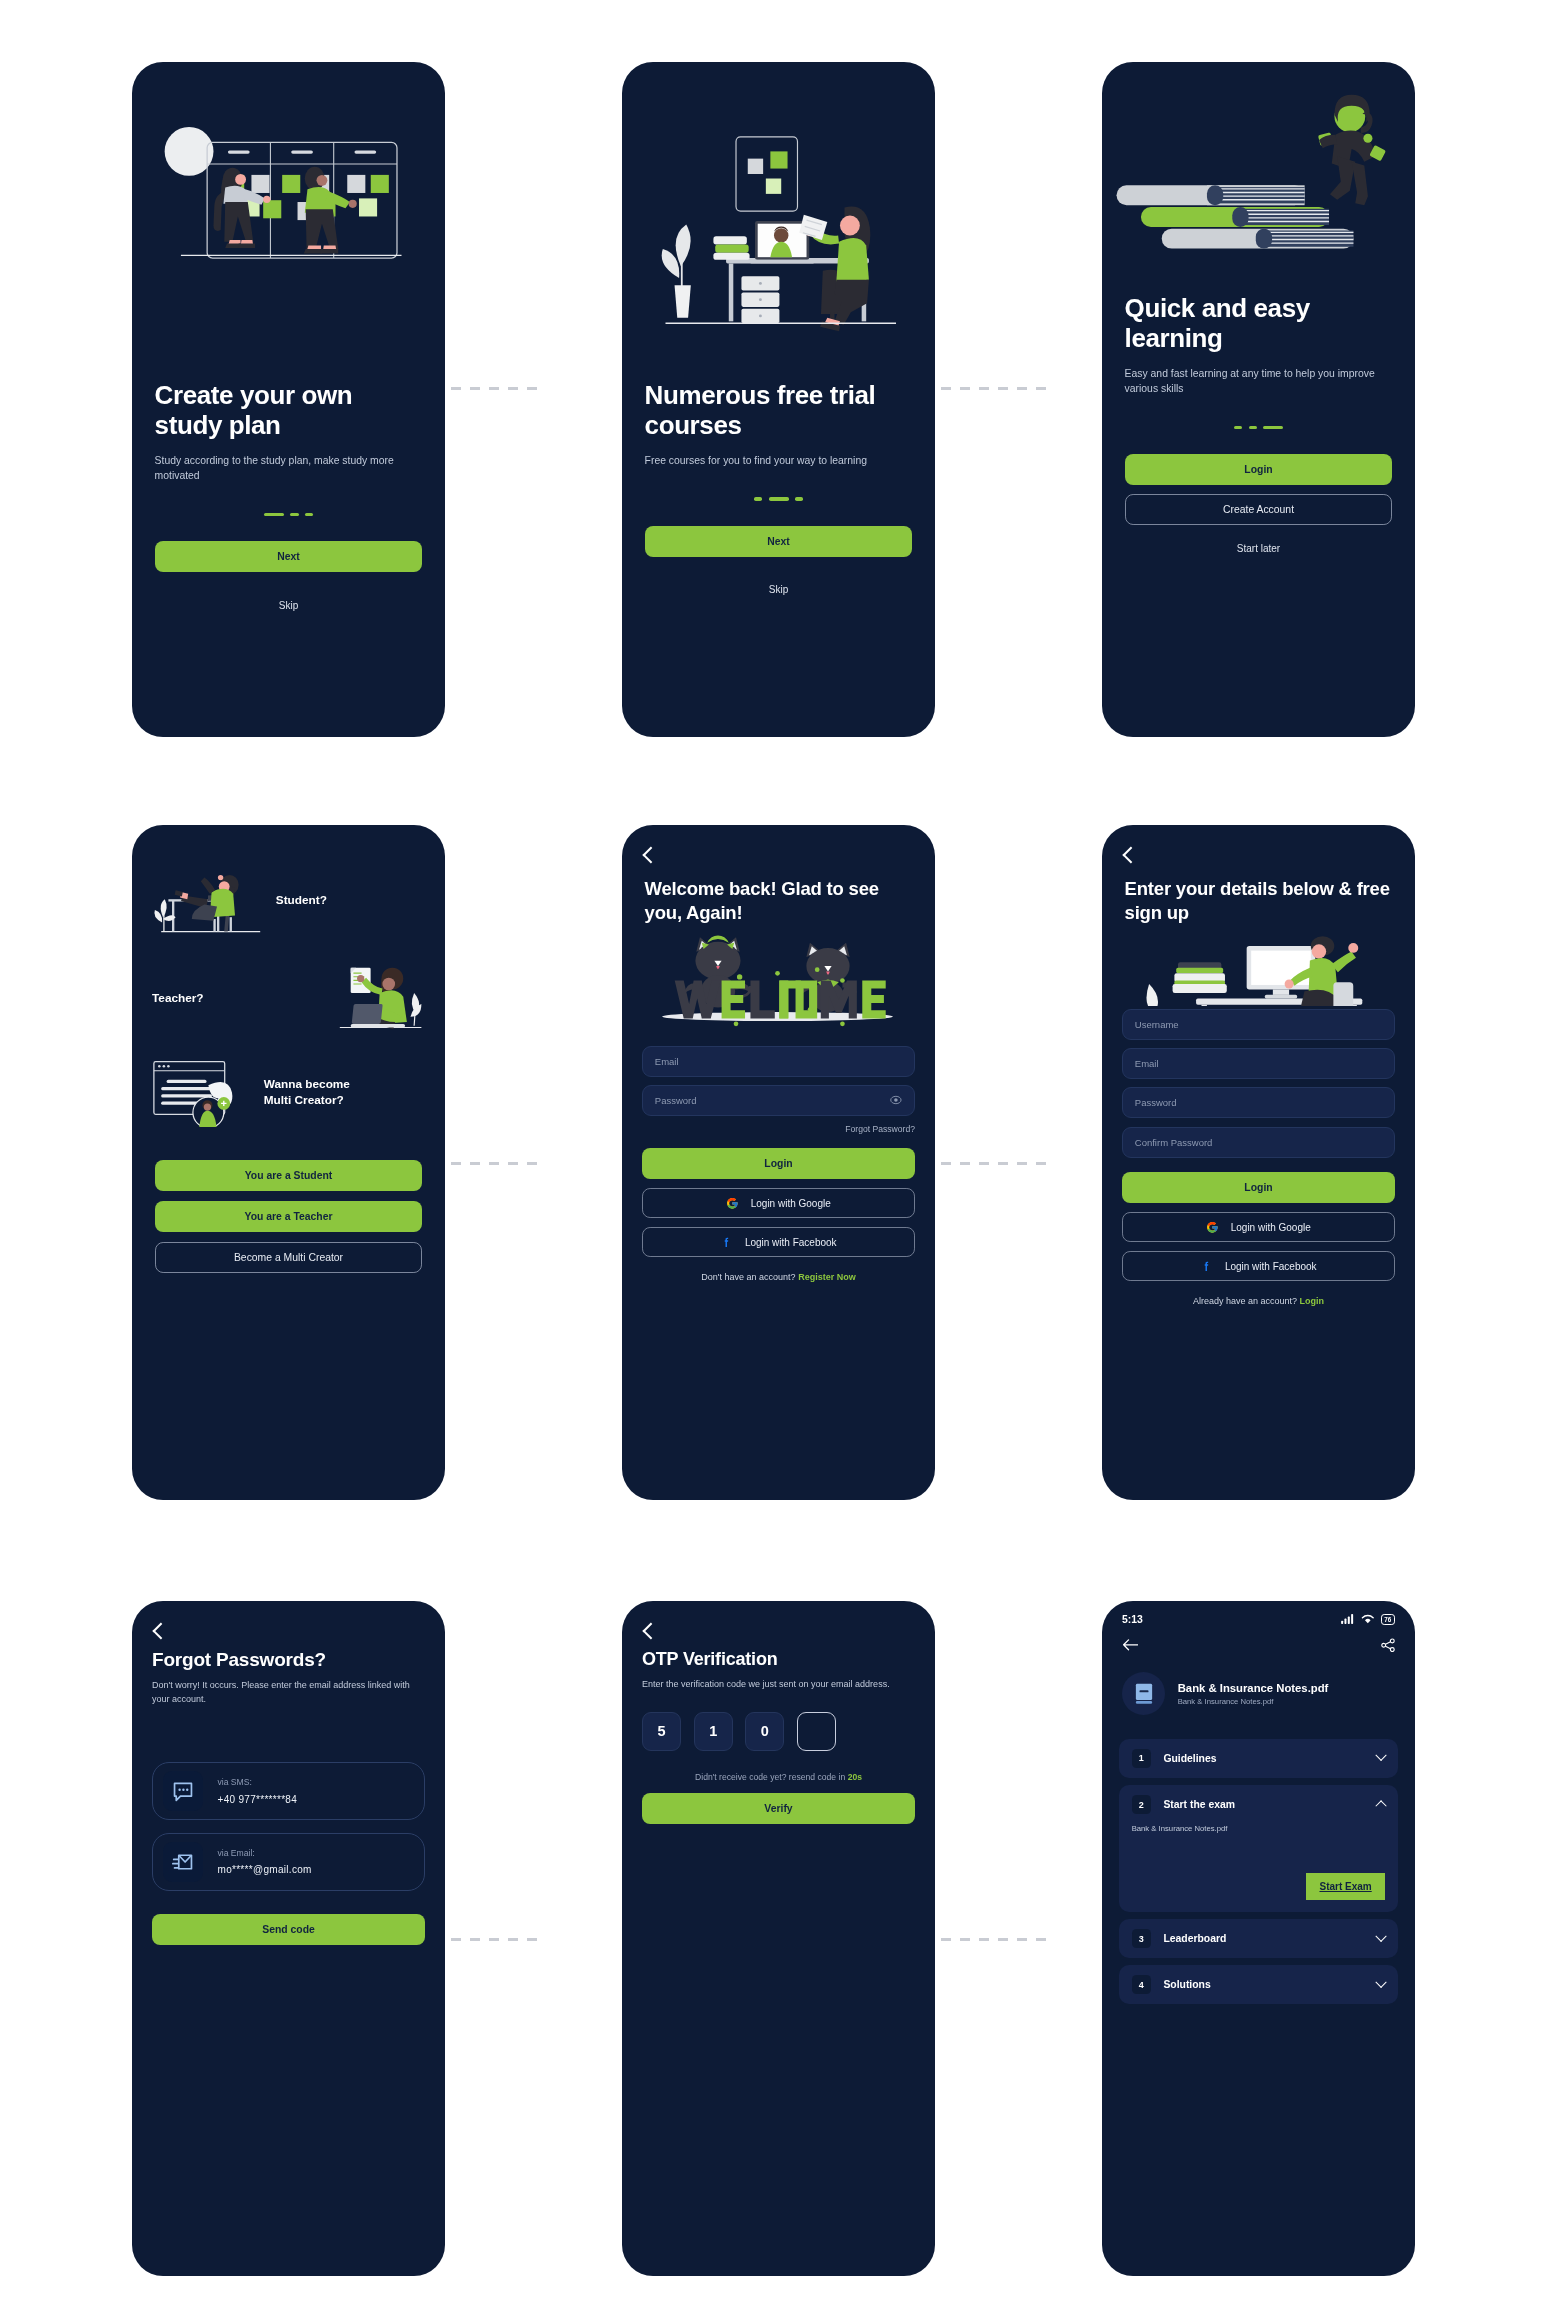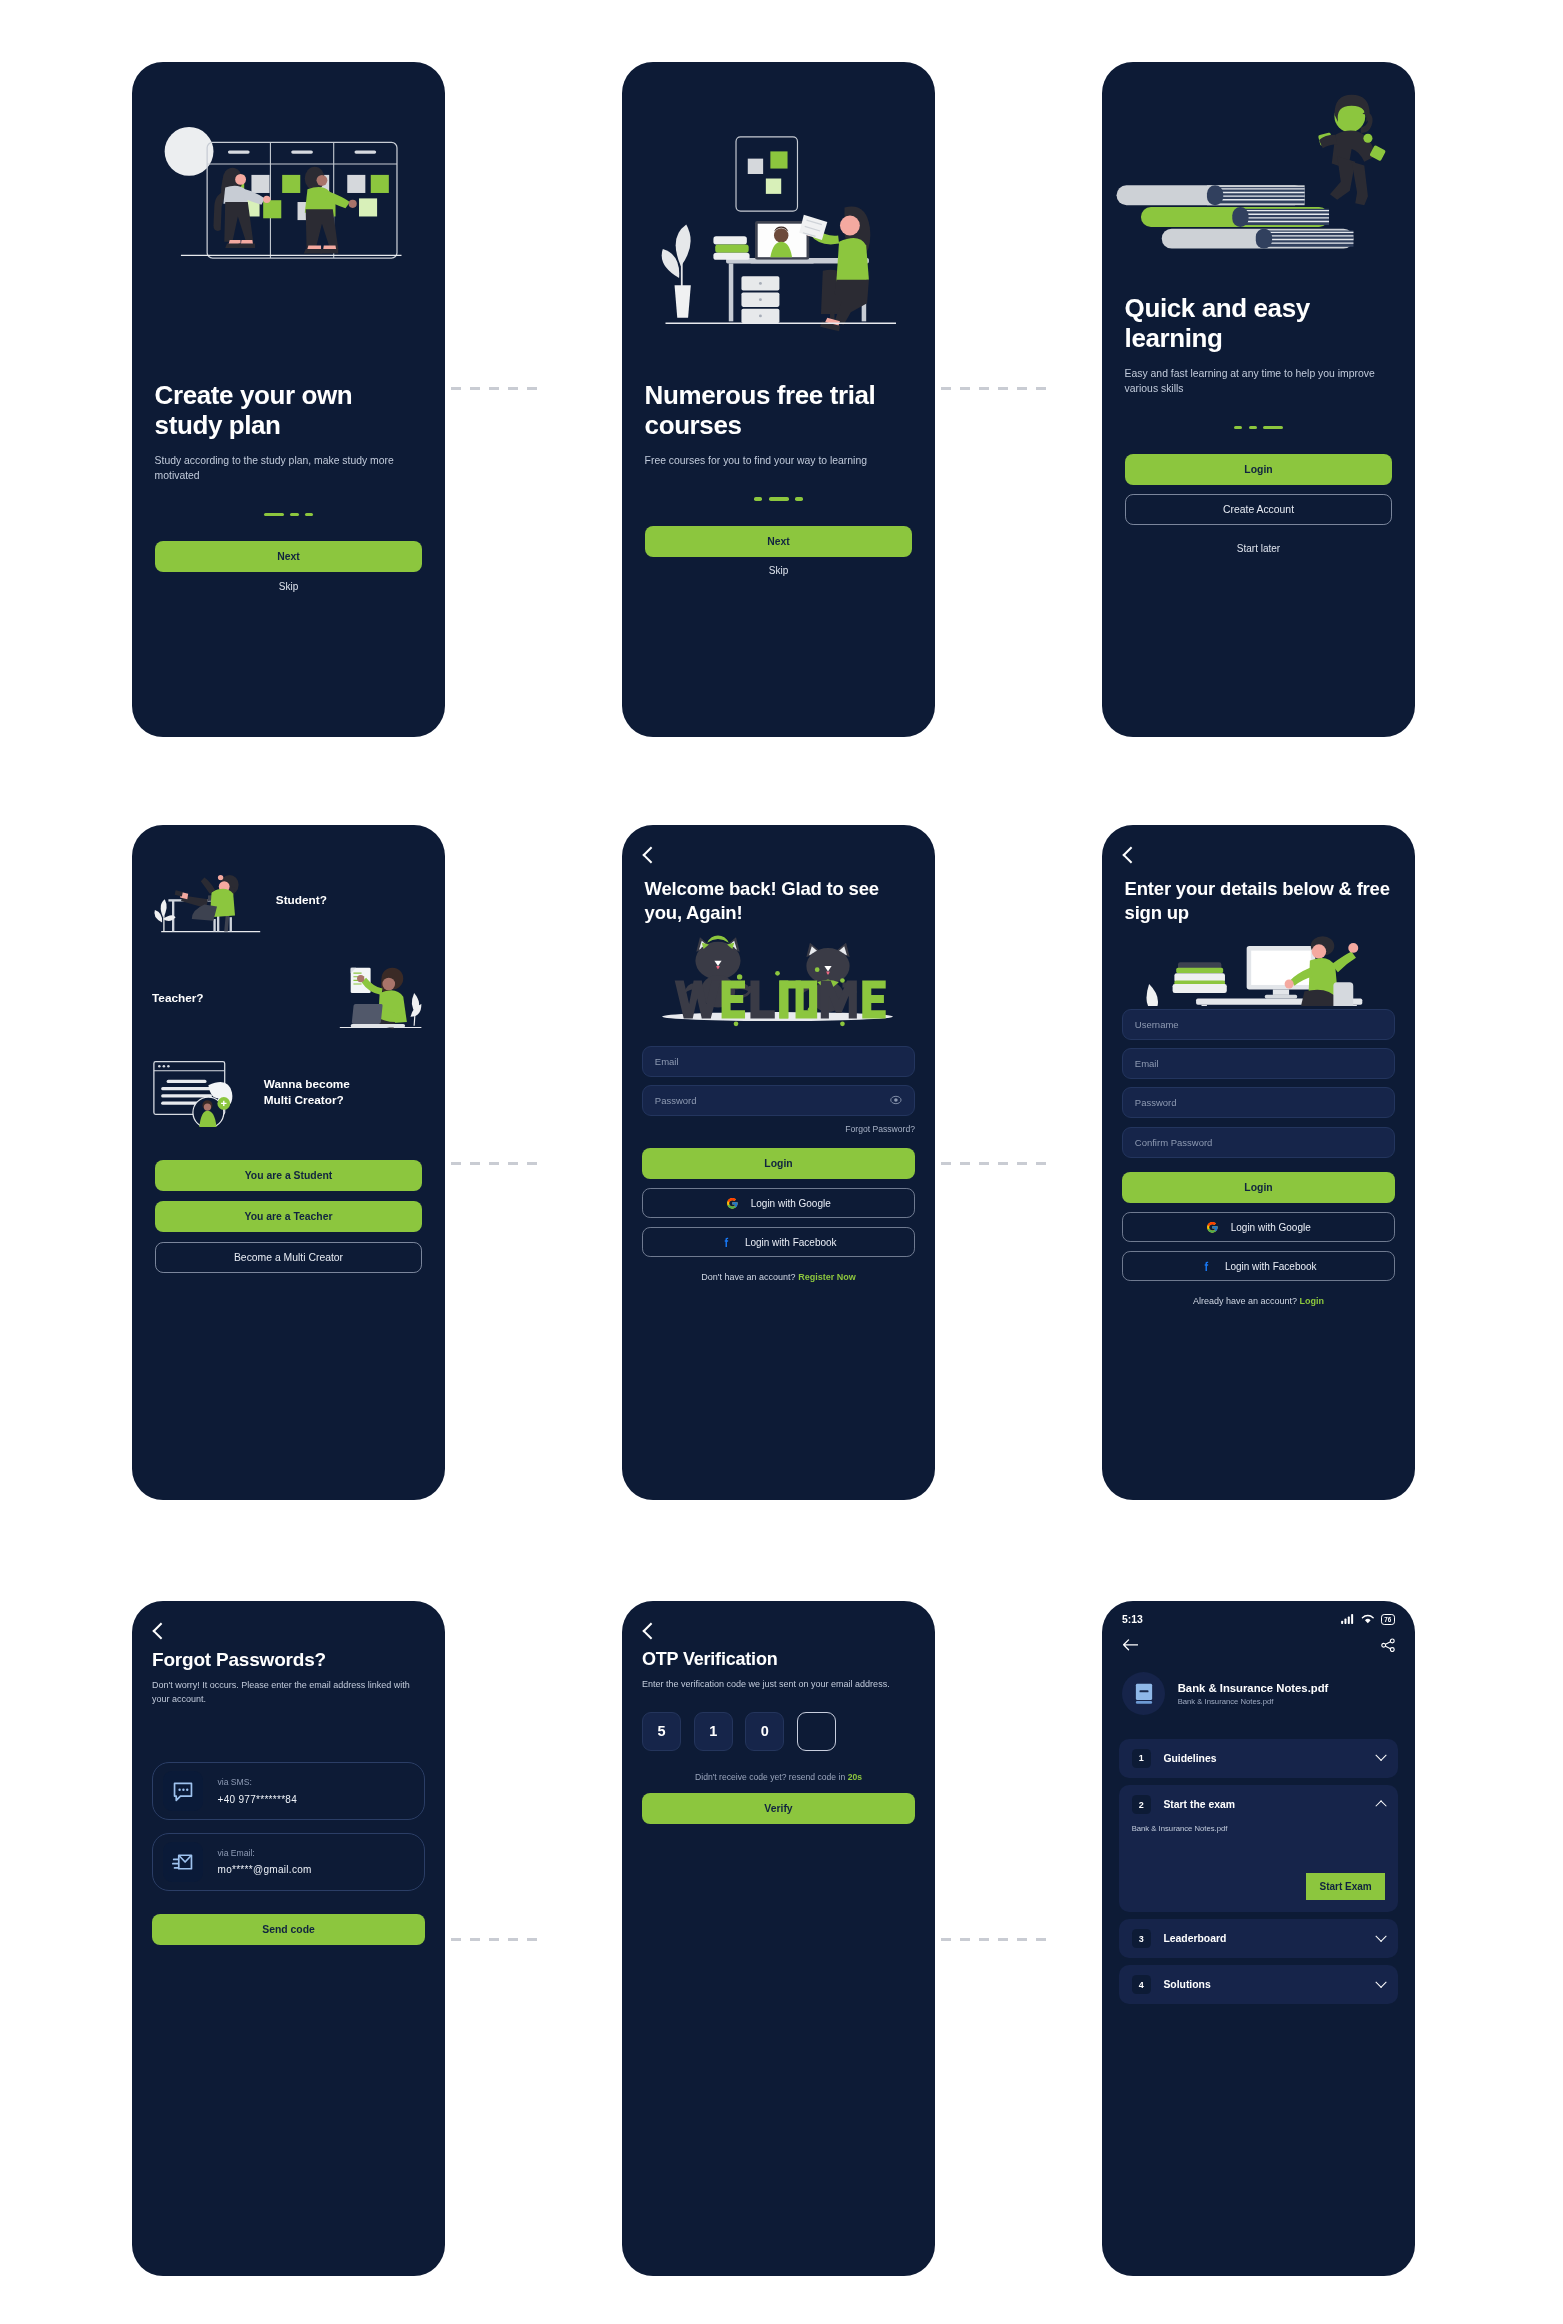--- a/index.html
+++ b/index.html
@@ -84,21 +84,21 @@
     border-radius:8.1px;
     font-size:10.4px;
     font-weight:500;
     cursor:pointer;
     user-select:none;
   }
   .btn-primary{background:var(--green);color:#11243f;font-weight:600;}
   .btn-outline{background:transparent;border:0.9px solid #7b869c;color:#e7ebf3;}
   .btn-ghost{
     display:flex;align-items:center;justify-content:center;
-    width:100%;height:23.5px;color:#dfe4ee;font-size:10px;margin-top:2px;
+    width:100%;height:23.5px;color:#dfe4ee;font-size:10px;margin-top:21px;
   }
 
   
   .backbar{padding:23.5px 22.6px 0 22.6px;}
   .chev{
     width:11.8px;height:11.8px;
     border-left:2.2px solid #ffffff;
     border-bottom:2.2px solid #ffffff;
     transform:rotate(45deg);
     cursor:pointer;
@@ -223,21 +223,21 @@
   .caret.down{transform:translateY(-2.7px) rotate(45deg);}
   .caret.up{transform:translateY(1.8px) rotate(-135deg);}
   .acc-body{padding:0 12.7px 11.8px 12.7px;}
   .acc-file{color:#c3ccdc;font-size:7.7px;}
   .start-exam{
     display:flex;justify-content:flex-end;margin-top:40px;
   }
   .start-exam .b{
     background:var(--green);color:#11243f;
     font-size:10px;font-weight:700;
-    padding:8.1px 13.6px;border-radius:0;cursor:pointer;
+    padding:8.1px 13.6px;border-radius:0;cursor:pointer;text-decoration:underline;
   }
   svg{display:block;}
 </style>
 </head>
 <body>
 
 <div class="board">
 
   <div class="connector" style="left:432px;top:387px;width:105px;"></div>
   <div class="connector" style="left:941px;top:387px;width:110px;"></div>

